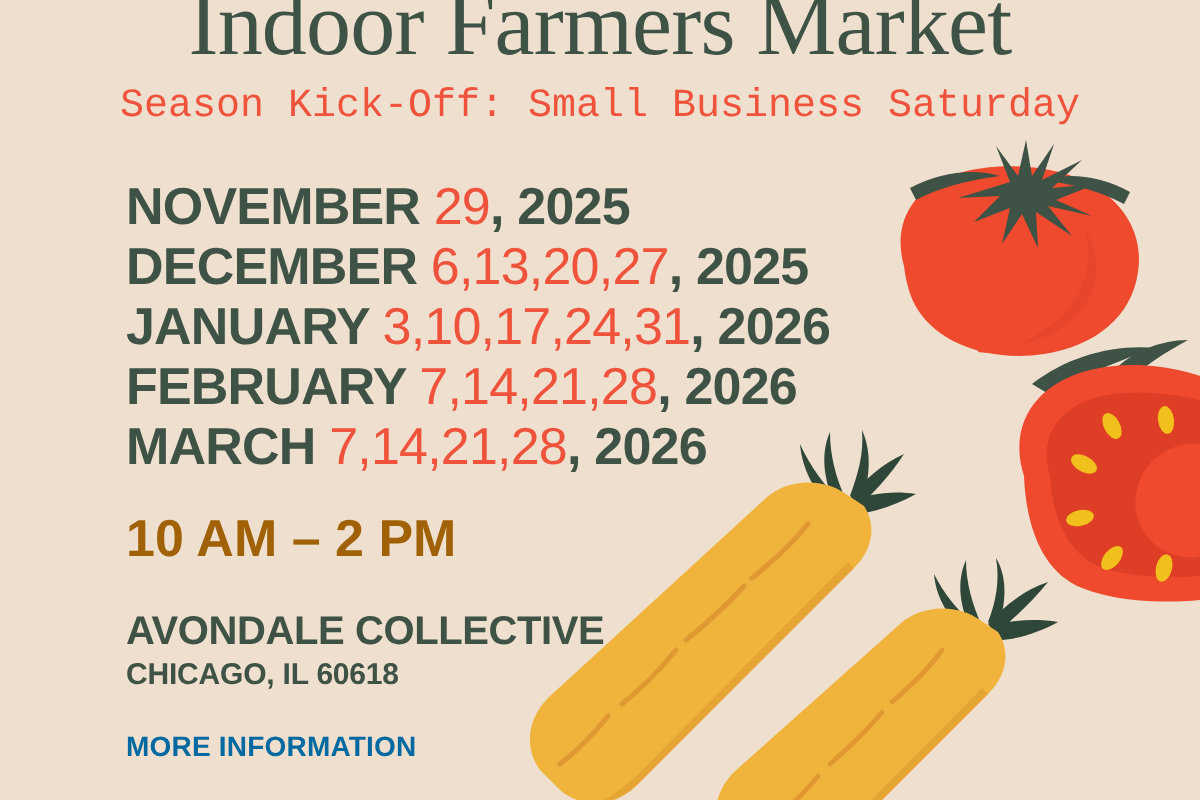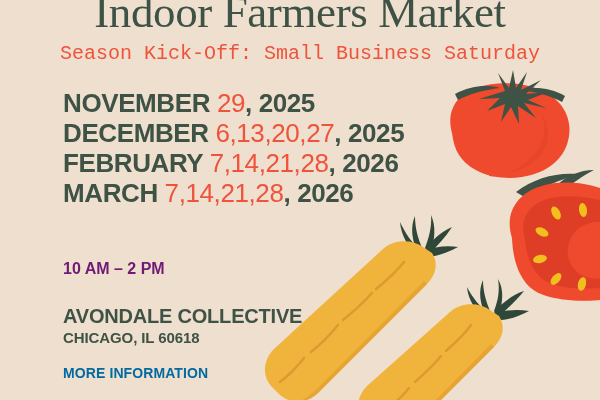--- a/index.html
+++ b/index.html
@@ -81,23 +81,23 @@
   .date-row .year  { color: #3E5245; }
 
   
   .details {
     position: absolute;
     top: 256px;
     left: 63px;
     z-index: 3;
   }
   .time {
-    font-size: 16px;
-    font-weight: 700;
-    color: #701a75;
+    font-size: 26px;
+    font-weight: 700;
+    color: #a16207;
     letter-spacing: 0px;
     line-height: 26px;
     white-space: nowrap;
   }
   .venue {
     margin-top: 22px;
     font-size: 20px;
     font-weight: 700;
     color: #3E5245;
     line-height: 24px;
@@ -259,20 +259,25 @@
       <span class="days">29</span><span class="year-comma">,</span>
       <span class="year">2025</span>
     </div>
 
     <div class="date-row">
       <span class="month">DECEMBER</span>
       <span class="days">6,13,20,27</span><span class="year-comma">,</span>
       <span class="year">2025</span>
     </div>
 
+    <div class="date-row">
+      <span class="month">JANUARY</span>
+      <span class="days">3,10,17,24,31</span><span class="year-comma">,</span>
+      <span class="year">2026</span>
+    </div>
 
     <div class="date-row">
       <span class="month">FEBRUARY</span>
       <span class="days">7,14,21,28</span><span class="year-comma">,</span>
       <span class="year">2026</span>
     </div>
 
     <div class="date-row">
       <span class="month">MARCH</span>
       <span class="days">7,14,21,28</span><span class="year-comma">,</span>

